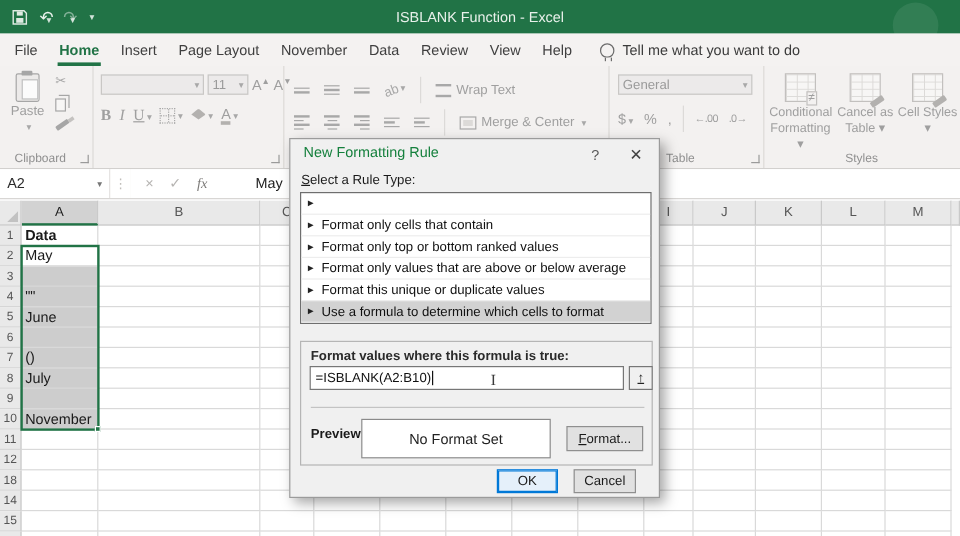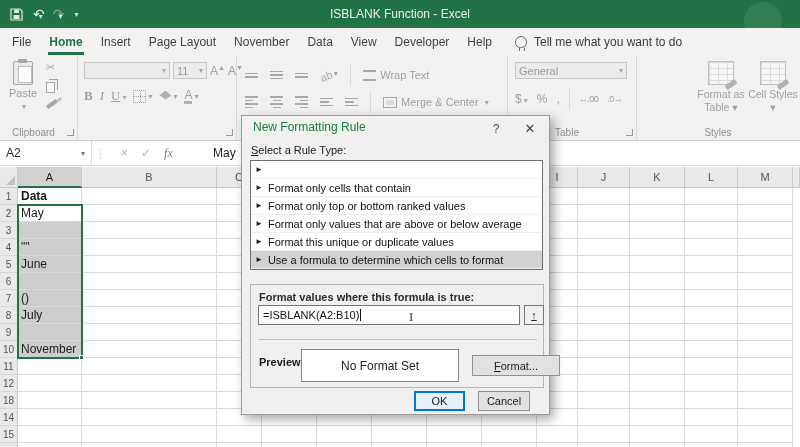--- a/index.html
+++ b/index.html
@@ -120,21 +120,21 @@
   .ritem.selected { background:#d2d2d2; }
   .groupbox { position:absolute; left:8px; top:168px; width:294px; height:104px; border:1px solid #b5b5b5; }
   .gb-label { position:absolute; left:8px; top:6px; font-weight:bold; color:#2a2a2a; }
   .finput { position:absolute; left:7px; top:20px; width:262px; height:20px; background:#fff; border:1px solid #767676; display:flex; align-items:center; padding-left:4px; color:#111; }
   .caret { display:inline-block; width:1px; height:12px; background:#111; margin-left:1px; }
   .ibeam { position:absolute; left:150px; top:3px; font-family:"Liberation Serif", serif; font-size:13px; color:#3a3a3a; }
   .collapse-btn { position:absolute; left:273px; top:20px; width:20px; height:20px; background:#f0f0f0; border:1px solid #767676; display:flex; align-items:center; justify-content:center; font-weight:bold; color:#222; }
   .gb-sep { position:absolute; left:8px; top:54px; width:278px; border-top:1px solid #c3c3c3; }
   .prev-label { position:absolute; left:8px; top:71px; font-weight:bold; }
   .prev-box { position:absolute; left:50px; top:64px; width:158px; height:33px; background:#fff; border:1px solid #8a8a8a; display:flex; align-items:center; justify-content:center; font-size:12px; color:#222; }
-  .fmt-btn { position:absolute; left:221px; top:70px; width:88px; height:21px; background:#e1e1e1; border:1px solid #8f8f8f; display:flex; align-items:center; justify-content:center; }
+  .fmt-btn { position:absolute; left:221px; top:70px; width:64px; height:21px; background:#e1e1e1; border:1px solid #8f8f8f; display:flex; align-items:center; justify-content:center; }
   .dlg-btn { position:absolute; height:20px; background:#e1e1e1; border:1px solid #8f8f8f; display:flex; align-items:center; justify-content:center; font-size:11px; color:#1a1a1a; }
   .okbtn { left:172px; top:275px; width:51px; border:1px solid #0078d7; box-shadow:0 0 0 1px #0078d7 inset; background:#e5f0fa; }
   .cancelbtn { left:236px; top:275px; width:52px; }
   u { text-decoration:underline; }
 </style>
 </head>
 <body>
 
 <div class="titlebar">
   <div class="qat">
@@ -153,22 +153,22 @@
   <div class="avatar-circle"></div>
 </div>
 
 <div class="tabbar">
   <div class="tab" style="padding-left:12px">File</div>
   <div class="tab active">Home</div>
   <div class="tab">Insert</div>
   <div class="tab">Page Layout</div>
   <div class="tab">November</div>
   <div class="tab">Data</div>
+  <div class="tab">Review</div>
   <div class="tab">View</div>
-  <div class="tab">Developer</div>
   <div class="tab">Help</div>
   <div class="tellme">
     <span class="bulb"></span>
     <span>Tell me what you want to do</span>
   </div>
 </div>
 
 <div class="ribbon">
 
   <div class="rgroup g-clip">
@@ -295,23 +295,27 @@
       <span>,</span>
       <span class="vsep"></span>
       <span class="dec">←<span>.00</span></span>
       <span class="dec"><span>.0</span>→</span>
     </div>
     <div class="glabel">Table</div>
     <div class="launcher"></div>
   </div>
 
   <div class="rgroup g-styles">
+    <div class="bigbtn" style="left:4px">
+      <div class="bigic cf"></div>
+      <span>Conditional Formatting ▾</span>
+    </div>
     <div class="bigbtn" style="left:58px">
       <div class="bigic brush"></div>
-      <span>Format as Table ▾</span>
+      <span>Cancel as Table ▾</span>
     </div>
     <div class="bigbtn" style="left:110px">
       <div class="bigic brush"></div>
       <span>Cell Styles ▾</span>
     </div>
     <div class="glabel" style="right:0">Styles</div>
   </div>
 </div>
 
 <div class="fbar">

